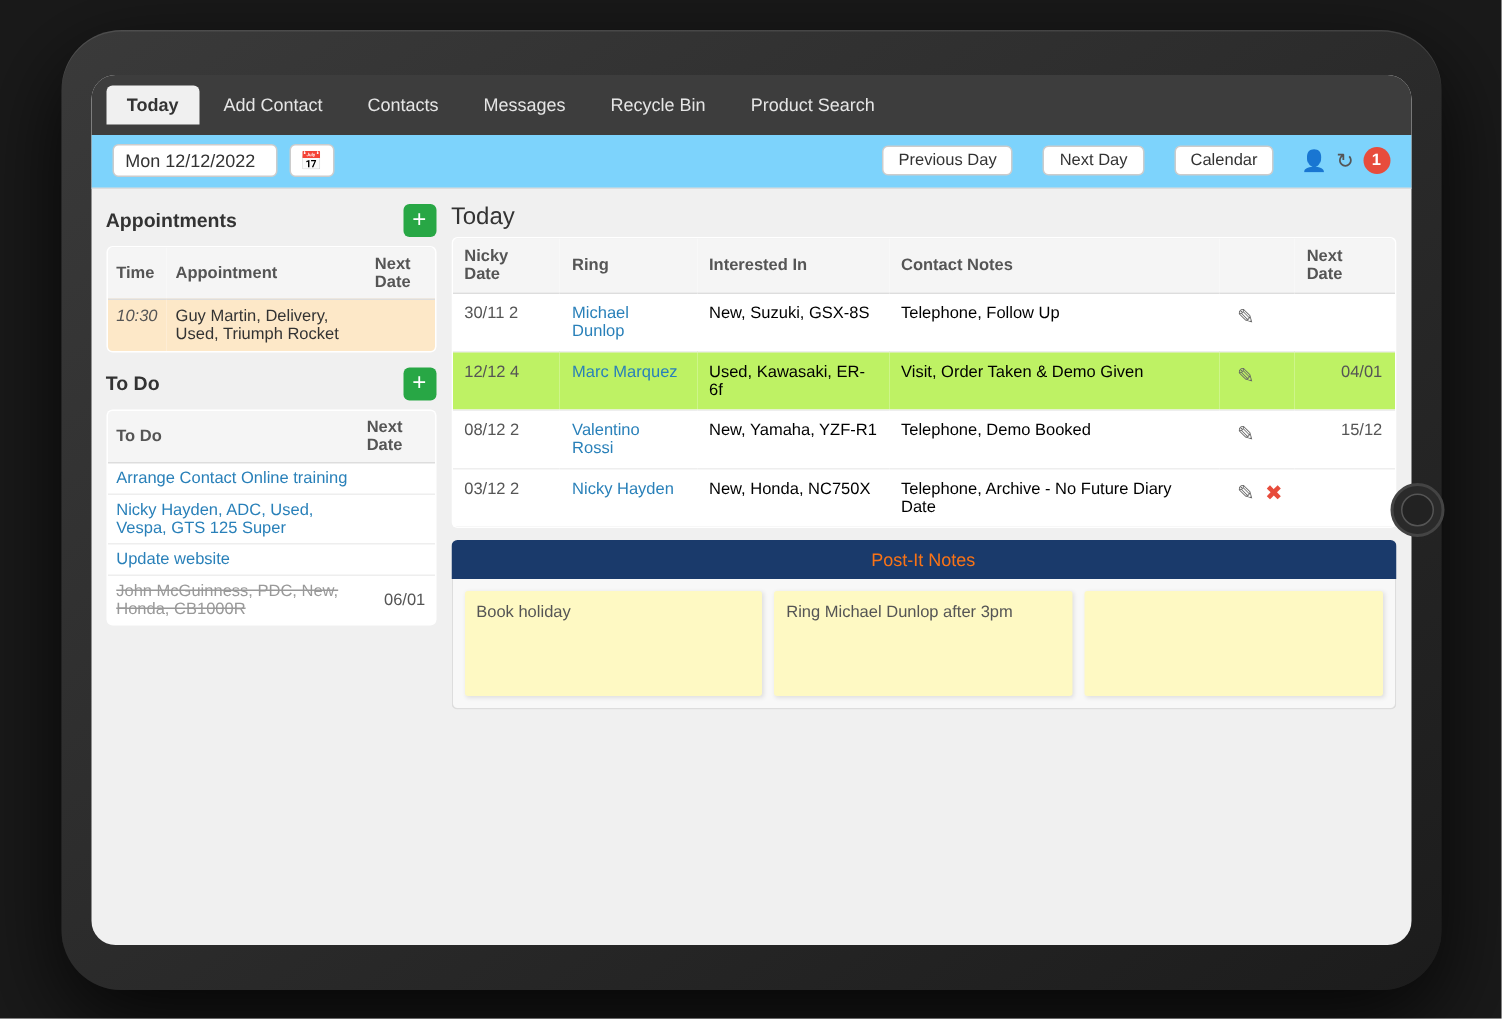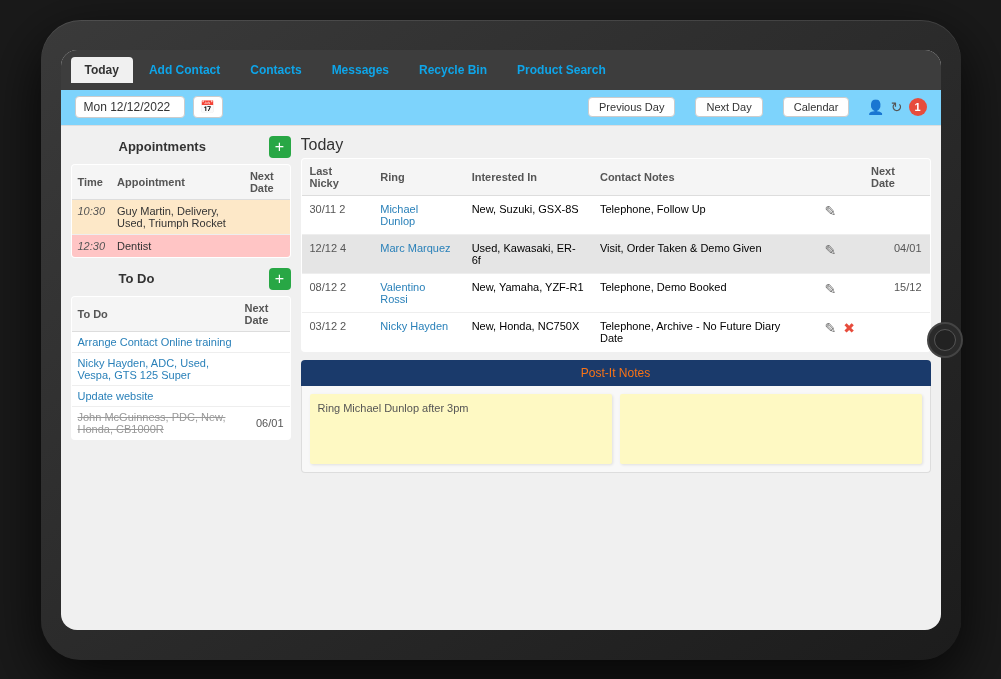--- a/index.html
+++ b/index.html
@@ -56,26 +56,25 @@
     .top-nav {
       background: #3d3d3d;
       display: flex;
       align-items: center;
       padding: 0 10px;
       height: 40px;
       gap: 2px;
     }
     .nav-tab {
       padding: 6px 14px;
-      color: #0ea5e9;
+      color: #e5e5e5;
       font-size: 12px;
       cursor: pointer;
       border-radius: 4px 4px 0 0;
       white-space: nowrap;
-      font-weight: bold;
     }
     .nav-tab.active {
       background: #f0f0f0;
       color: #333;
       font-weight: 600;
     }
 
     
     .toolbar {
       background: #7dd3fc;
@@ -156,21 +155,20 @@
       display: flex;
       flex-direction: column;
       gap: 10px;
       flex-shrink: 0;
     }
     .section-header {
       display: flex;
       align-items: center;
       justify-content: space-between;
       margin-bottom: 6px;
-      margin-left: 48px;
     }
     .section-title {
       font-size: 13px;
       font-weight: 600;
       color: #333;
     }
     .add-btn {
       background: #28a745;
       color: white;
       border: none;
@@ -275,21 +273,21 @@
       color: #555;
       border-bottom: 1px solid #ddd;
       font-size: 11px;
     }
     .today-table td {
       padding: 7px 8px;
       border-bottom: 1px solid #eee;
       vertical-align: top;
     }
     .today-table tr:last-child td { border-bottom: none; }
-    .today-row-green td { background: #e5e5e5; }
+    .today-row-green td { background: #bef264; }
     .contact-link { color: #2980b9; cursor: pointer; }
     .edit-icon-btn {
       background: none;
       border: none;
       cursor: pointer;
       color: #666;
       font-size: 14px;
       padding: 0 4px;
     }
     .delete-icon {
@@ -384,25 +382,20 @@
                 <th>Appointment</th>
                 <th>Next Date</th>
               </tr>
             </thead>
             <tbody id="appt-tbody">
                 <tr class="appt-row-orange">
     <td class="time-cell">10:30</td>
     <td class="appt-name">Guy Martin, Delivery, Used, Triumph Rocket</td>
     <td></td>
   </tr>
-                <tr class="appt-row-red">
-    <td class="time-cell">12:30</td>
-    <td class="appt-name">Dentist</td>
-    <td></td>
-  </tr>
               </tbody>
           </table>
         </div>
 
         <div>
           <div class="section-header">
             <span class="section-title">To Do</span>
             <button class="add-btn">+</button>
           </div>
           <table class="todo-table">
@@ -433,21 +426,21 @@
           </table>
         </div>
       </div>
 
       <div class="right-panel">
         <div>
           <div class="panel-title">Today</div>
           <table class="today-table">
             <thead>
               <tr>
-                <th>Last Nicky</th>
+                <th>Nicky Date</th>
                 <th>Ring</th>
                 <th>Interested In</th>
                 <th>Contact Notes</th>
                 <th></th>
                 <th class="th-next-date">Next Date</th>
               </tr>
             </thead>
             <tbody id="today-tbody">
                 <tr>
     <td style="white-space:nowrap;color:#555">30/11 2</td>
@@ -493,20 +486,21 @@
     </td>
     <td class="td-next-date"><span class="next-date-text"></span></td>
   </tr>
               </tbody>
           </table>
         </div>
 
         <div class="postit-section">
           <div class="postit-header">Post-It Notes</div>
           <div class="postit-container" id="postit-container">
+              <div class="postit-note">Book holiday</div>
               <div class="postit-note">Ring Michael Dunlop after 3pm</div>
               <div class="postit-note empty"></div>
             </div>
         </div>
       </div>
 
     </div>
   </div>
   <div class="home-btn">
     <div class="home-btn-inner"></div>

